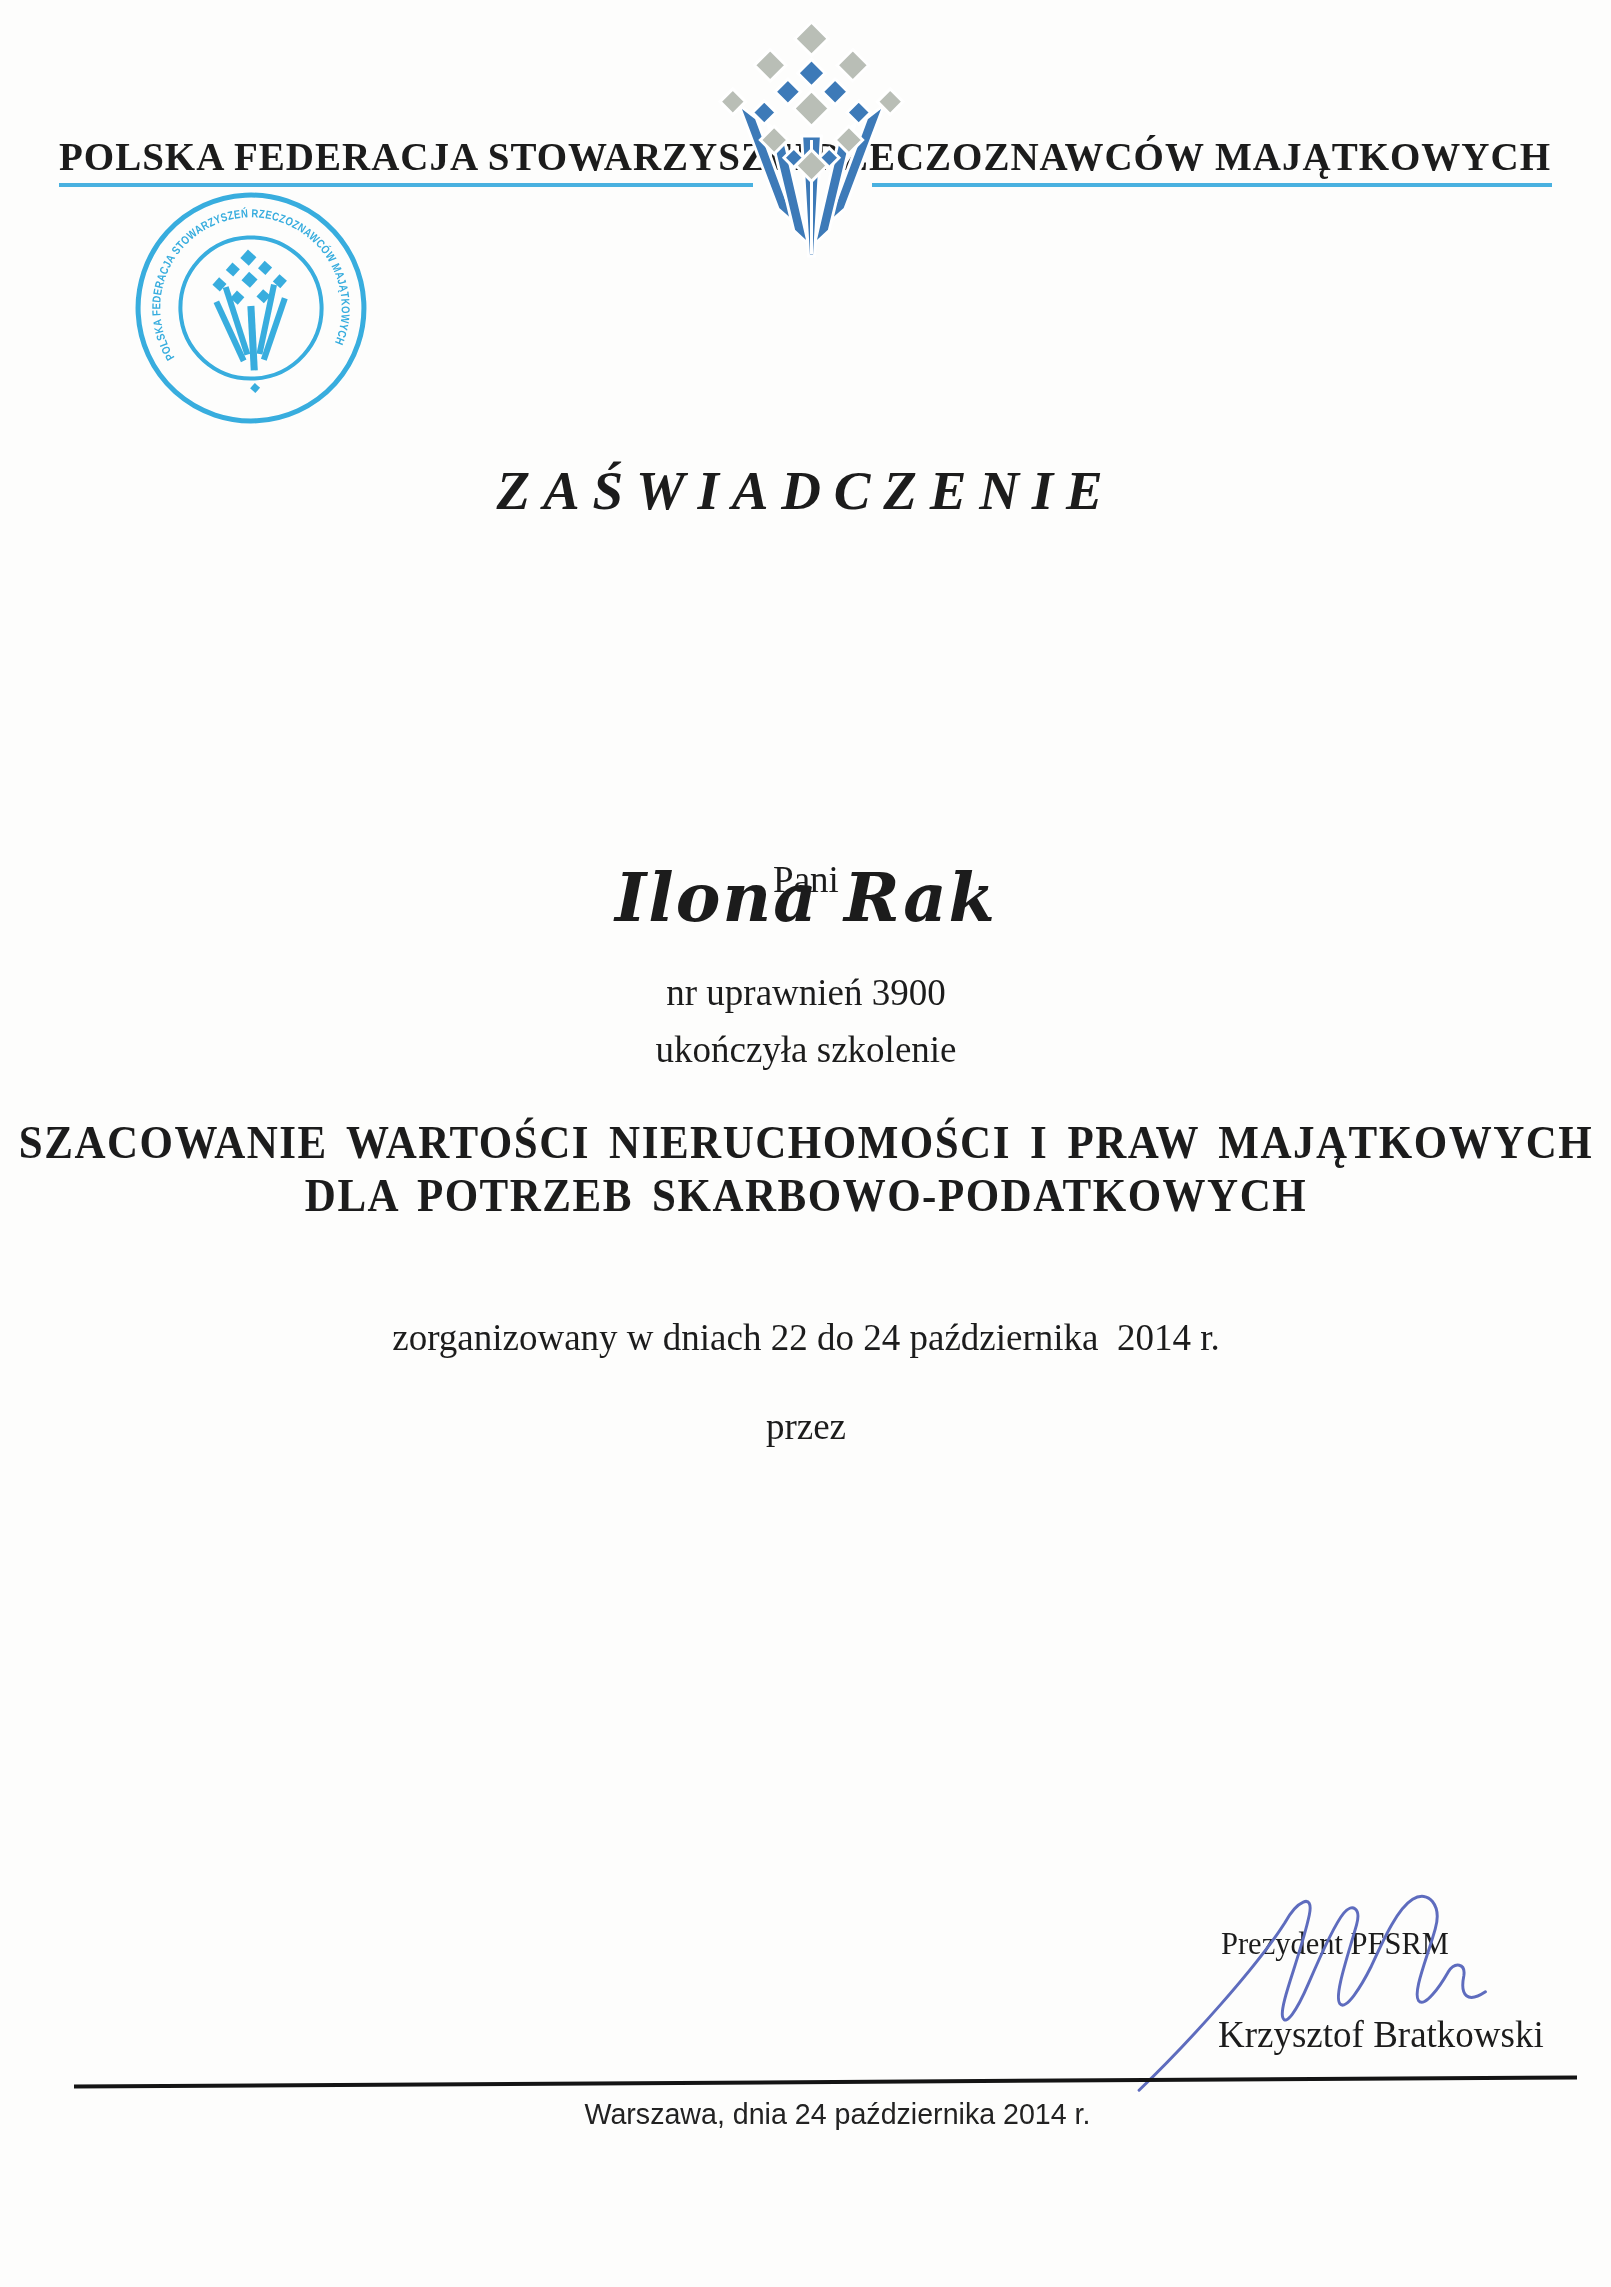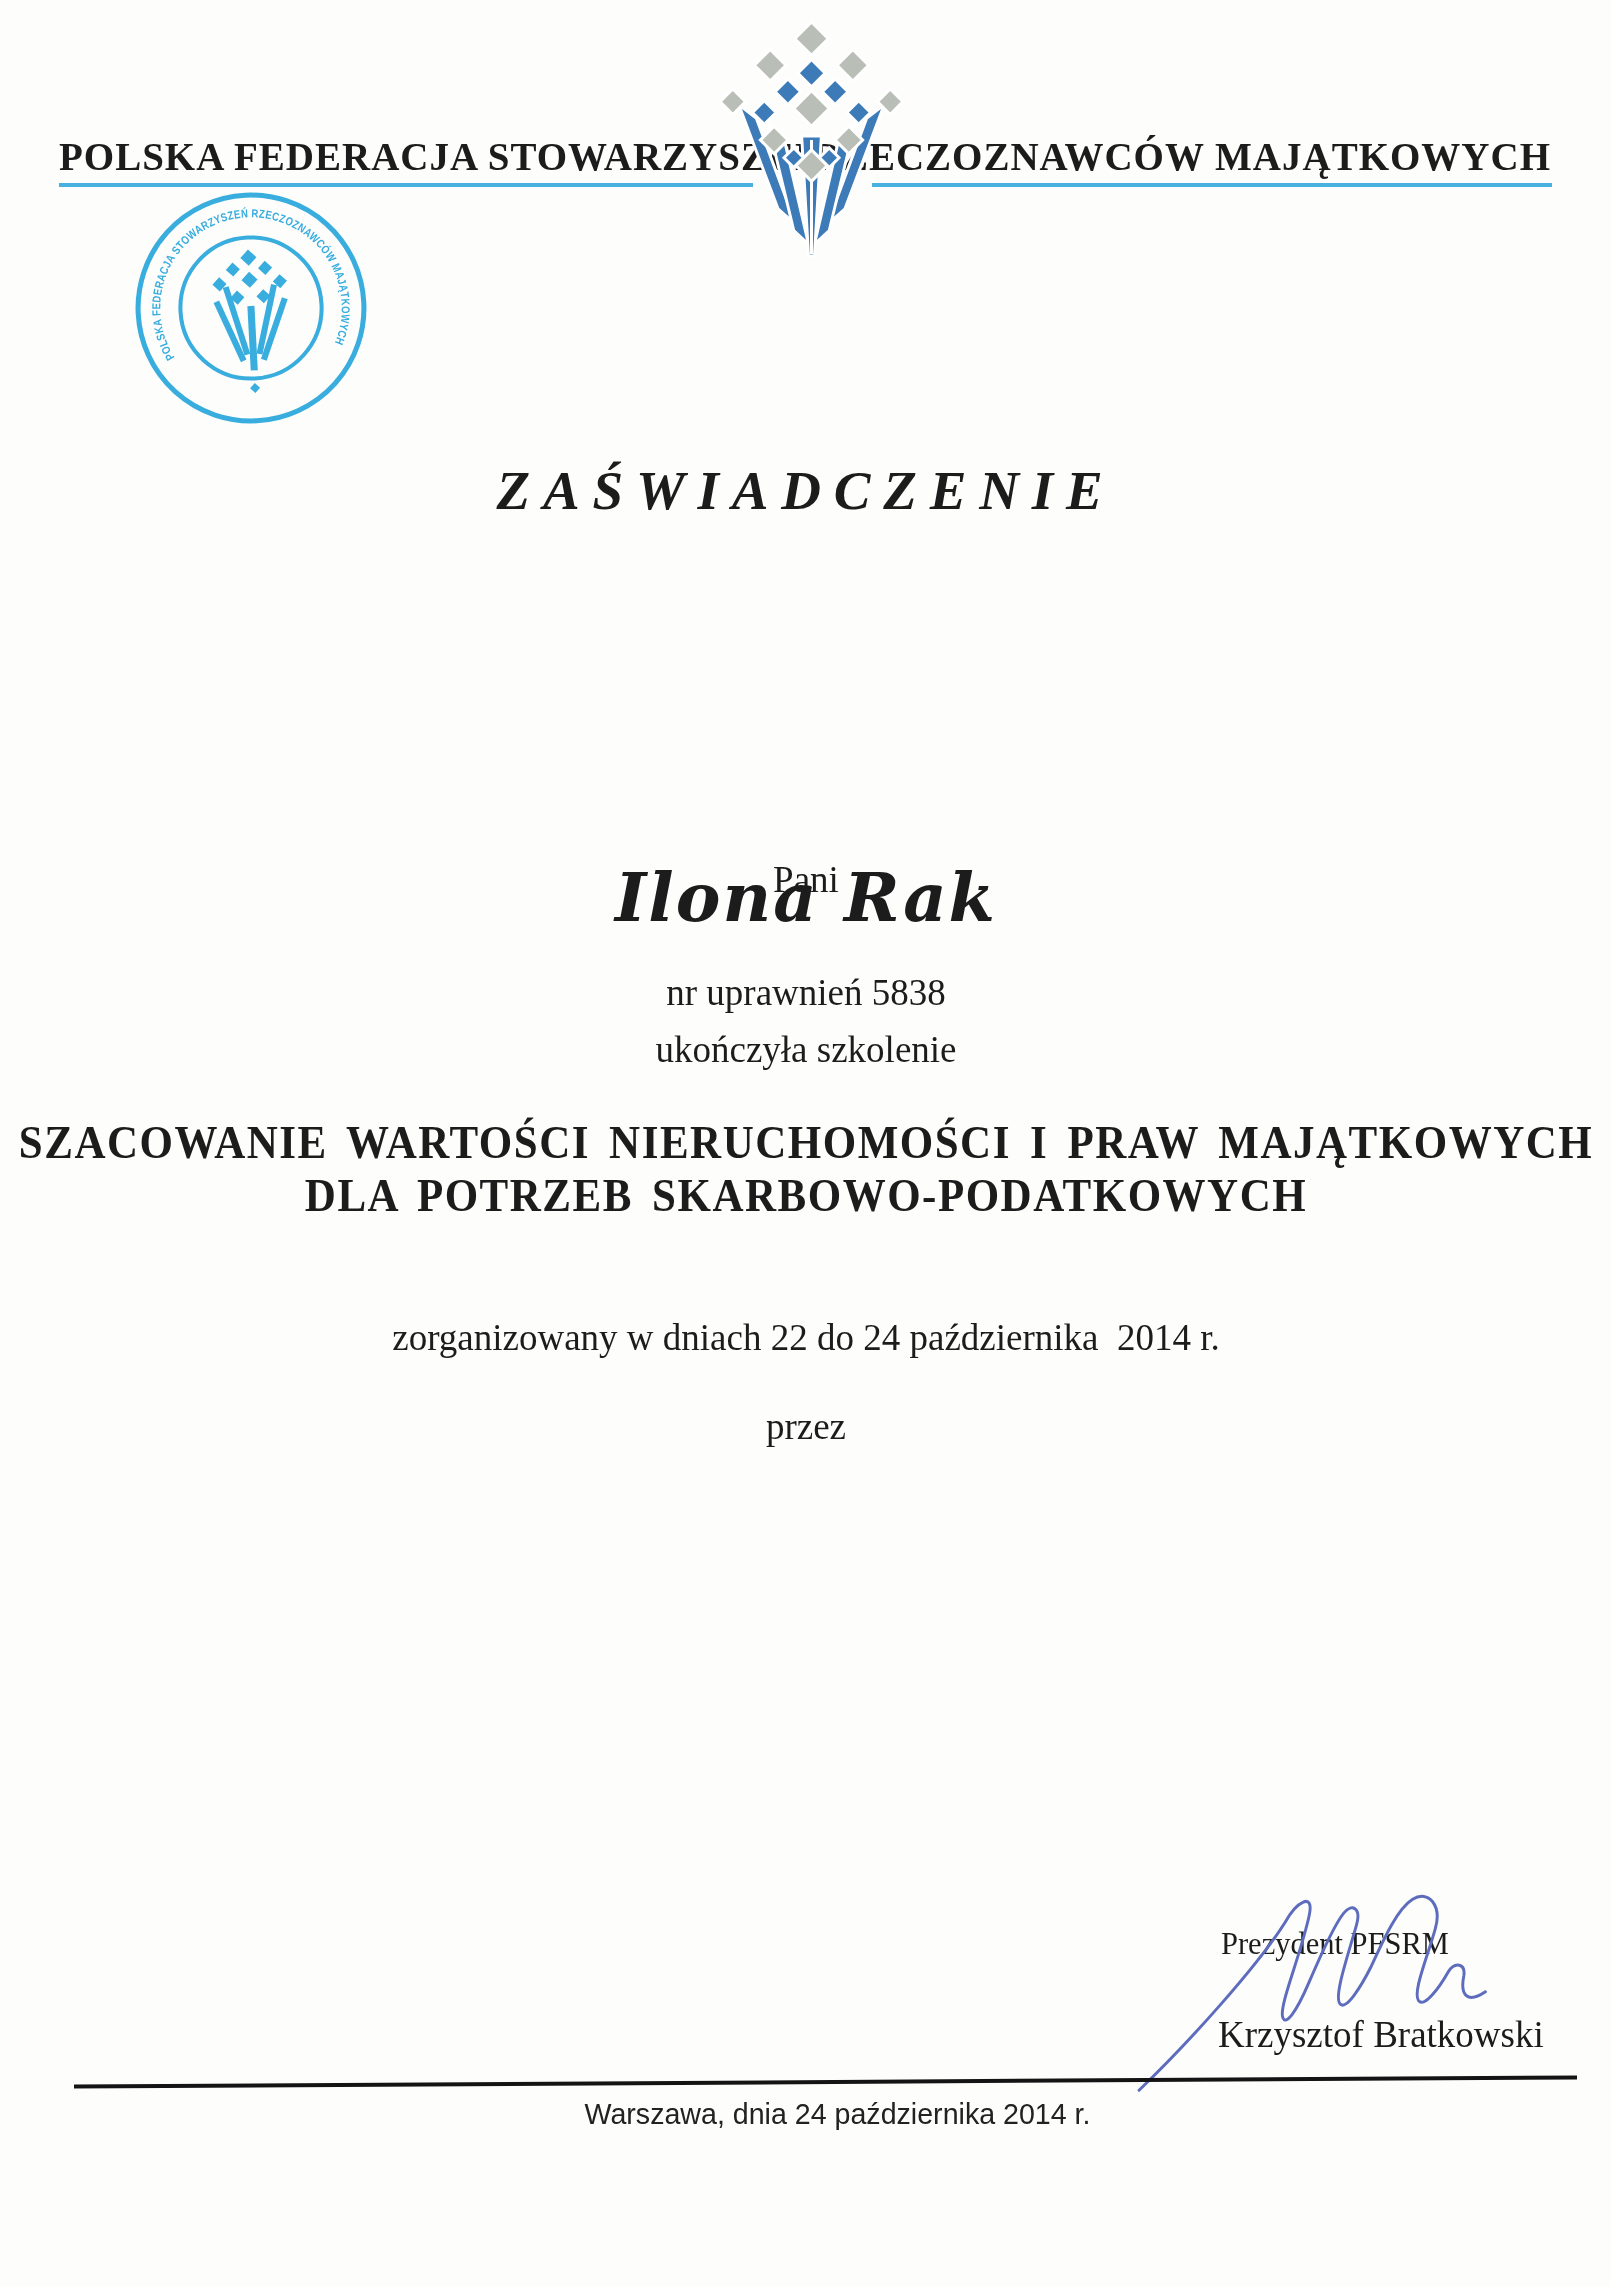--- a/index.html
+++ b/index.html
@@ -140,21 +140,21 @@
         <polygon points="120,84 128,92 120,100 112,92"></polygon>
         <polygon points="107,102 114,109 107,116 100,109"></polygon>
         <polygon points="133,102 140,109 133,116 126,109"></polygon>
       </g>
     </g>
   </svg>
 
   <div class="cline title">ZAŚWIADCZENIE</div>
   <div class="cline salutation">Pani</div>
   <div class="cline holder-name">Ilona Rak</div>
-  <div class="cline license">nr uprawnień 5838</div>
+  <div class="cline license">nr uprawnień 3900</div>
   <div class="cline completed">ukończyła szkolenie</div>
   <div class="cline course course1">SZACOWANIE WARTOŚCI NIERUCHOMOŚCI I PRAW MAJĄTKOWYCH</div>
   <div class="cline course course2">DLA POTRZEB SKARBOWO-PODATKOWYCH</div>
   <div class="cline dates">zorganizowany w dniach 22 do 24 października  2014 r.</div>
   <div class="cline by">przez</div>
 
   <div class="sig-role">Prezydent PFSRM</div>
   <div class="sig-name">Krzysztof Bratkowski</div>
   <svg class="sig-ink" viewBox="0 0 400 250" xmlns="http://www.w3.org/2000/svg">
     <path d="M8,236 C60,186 128,110 156,66

